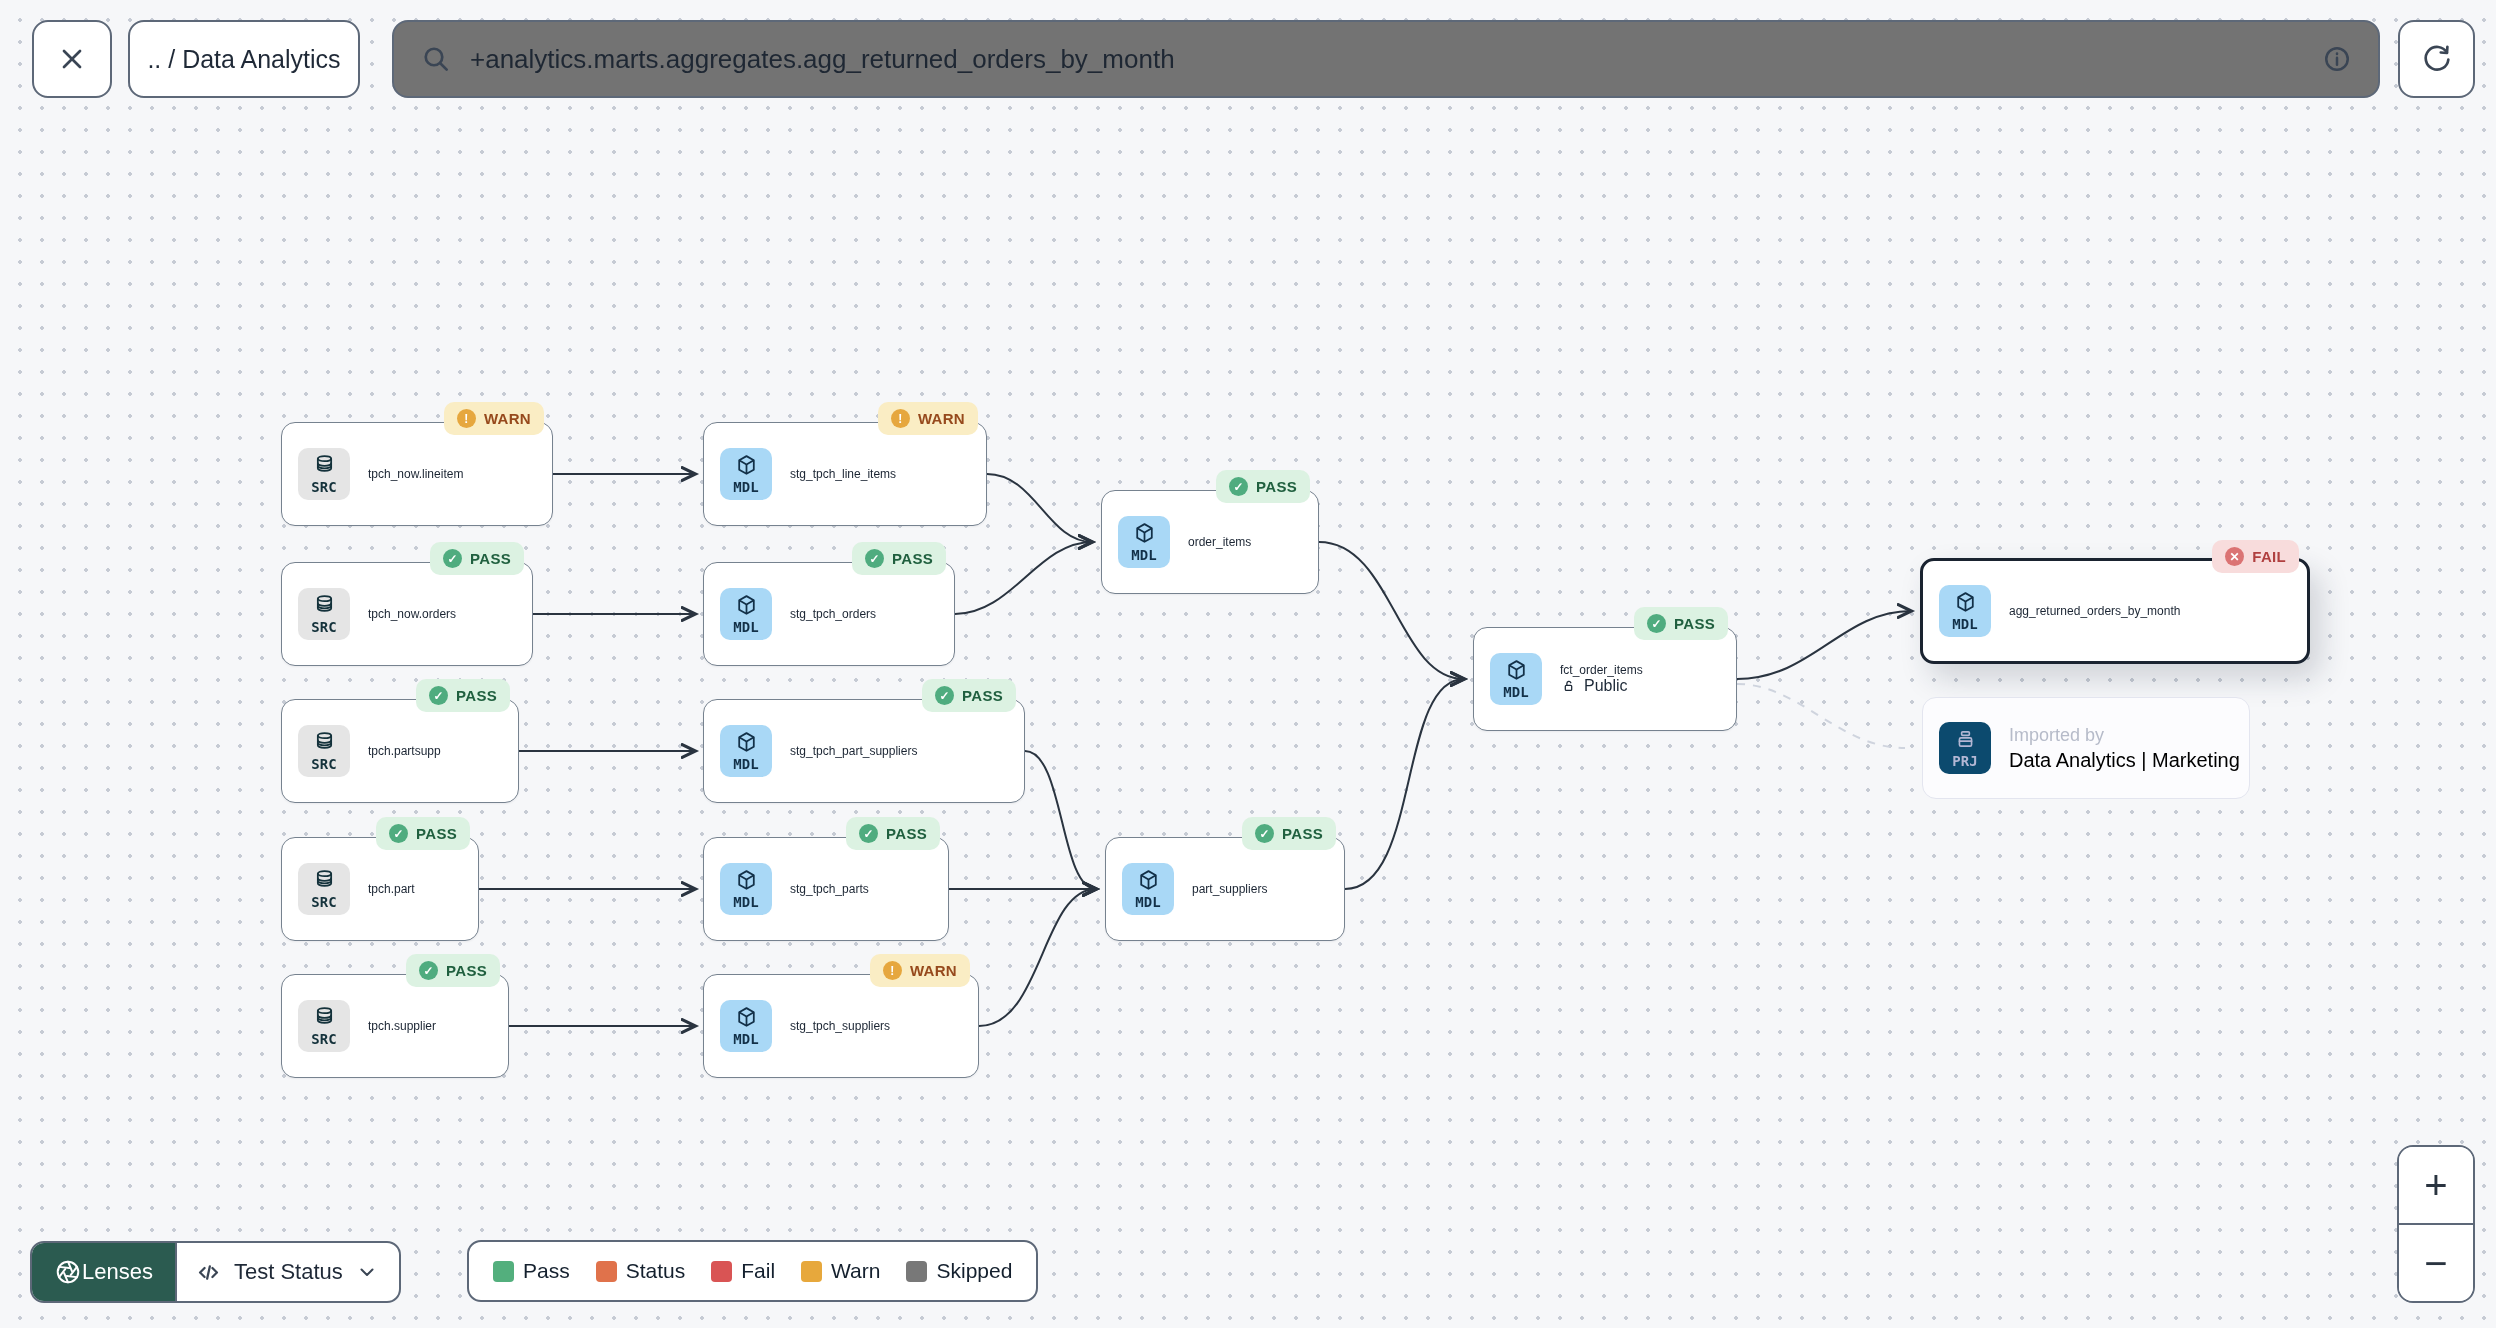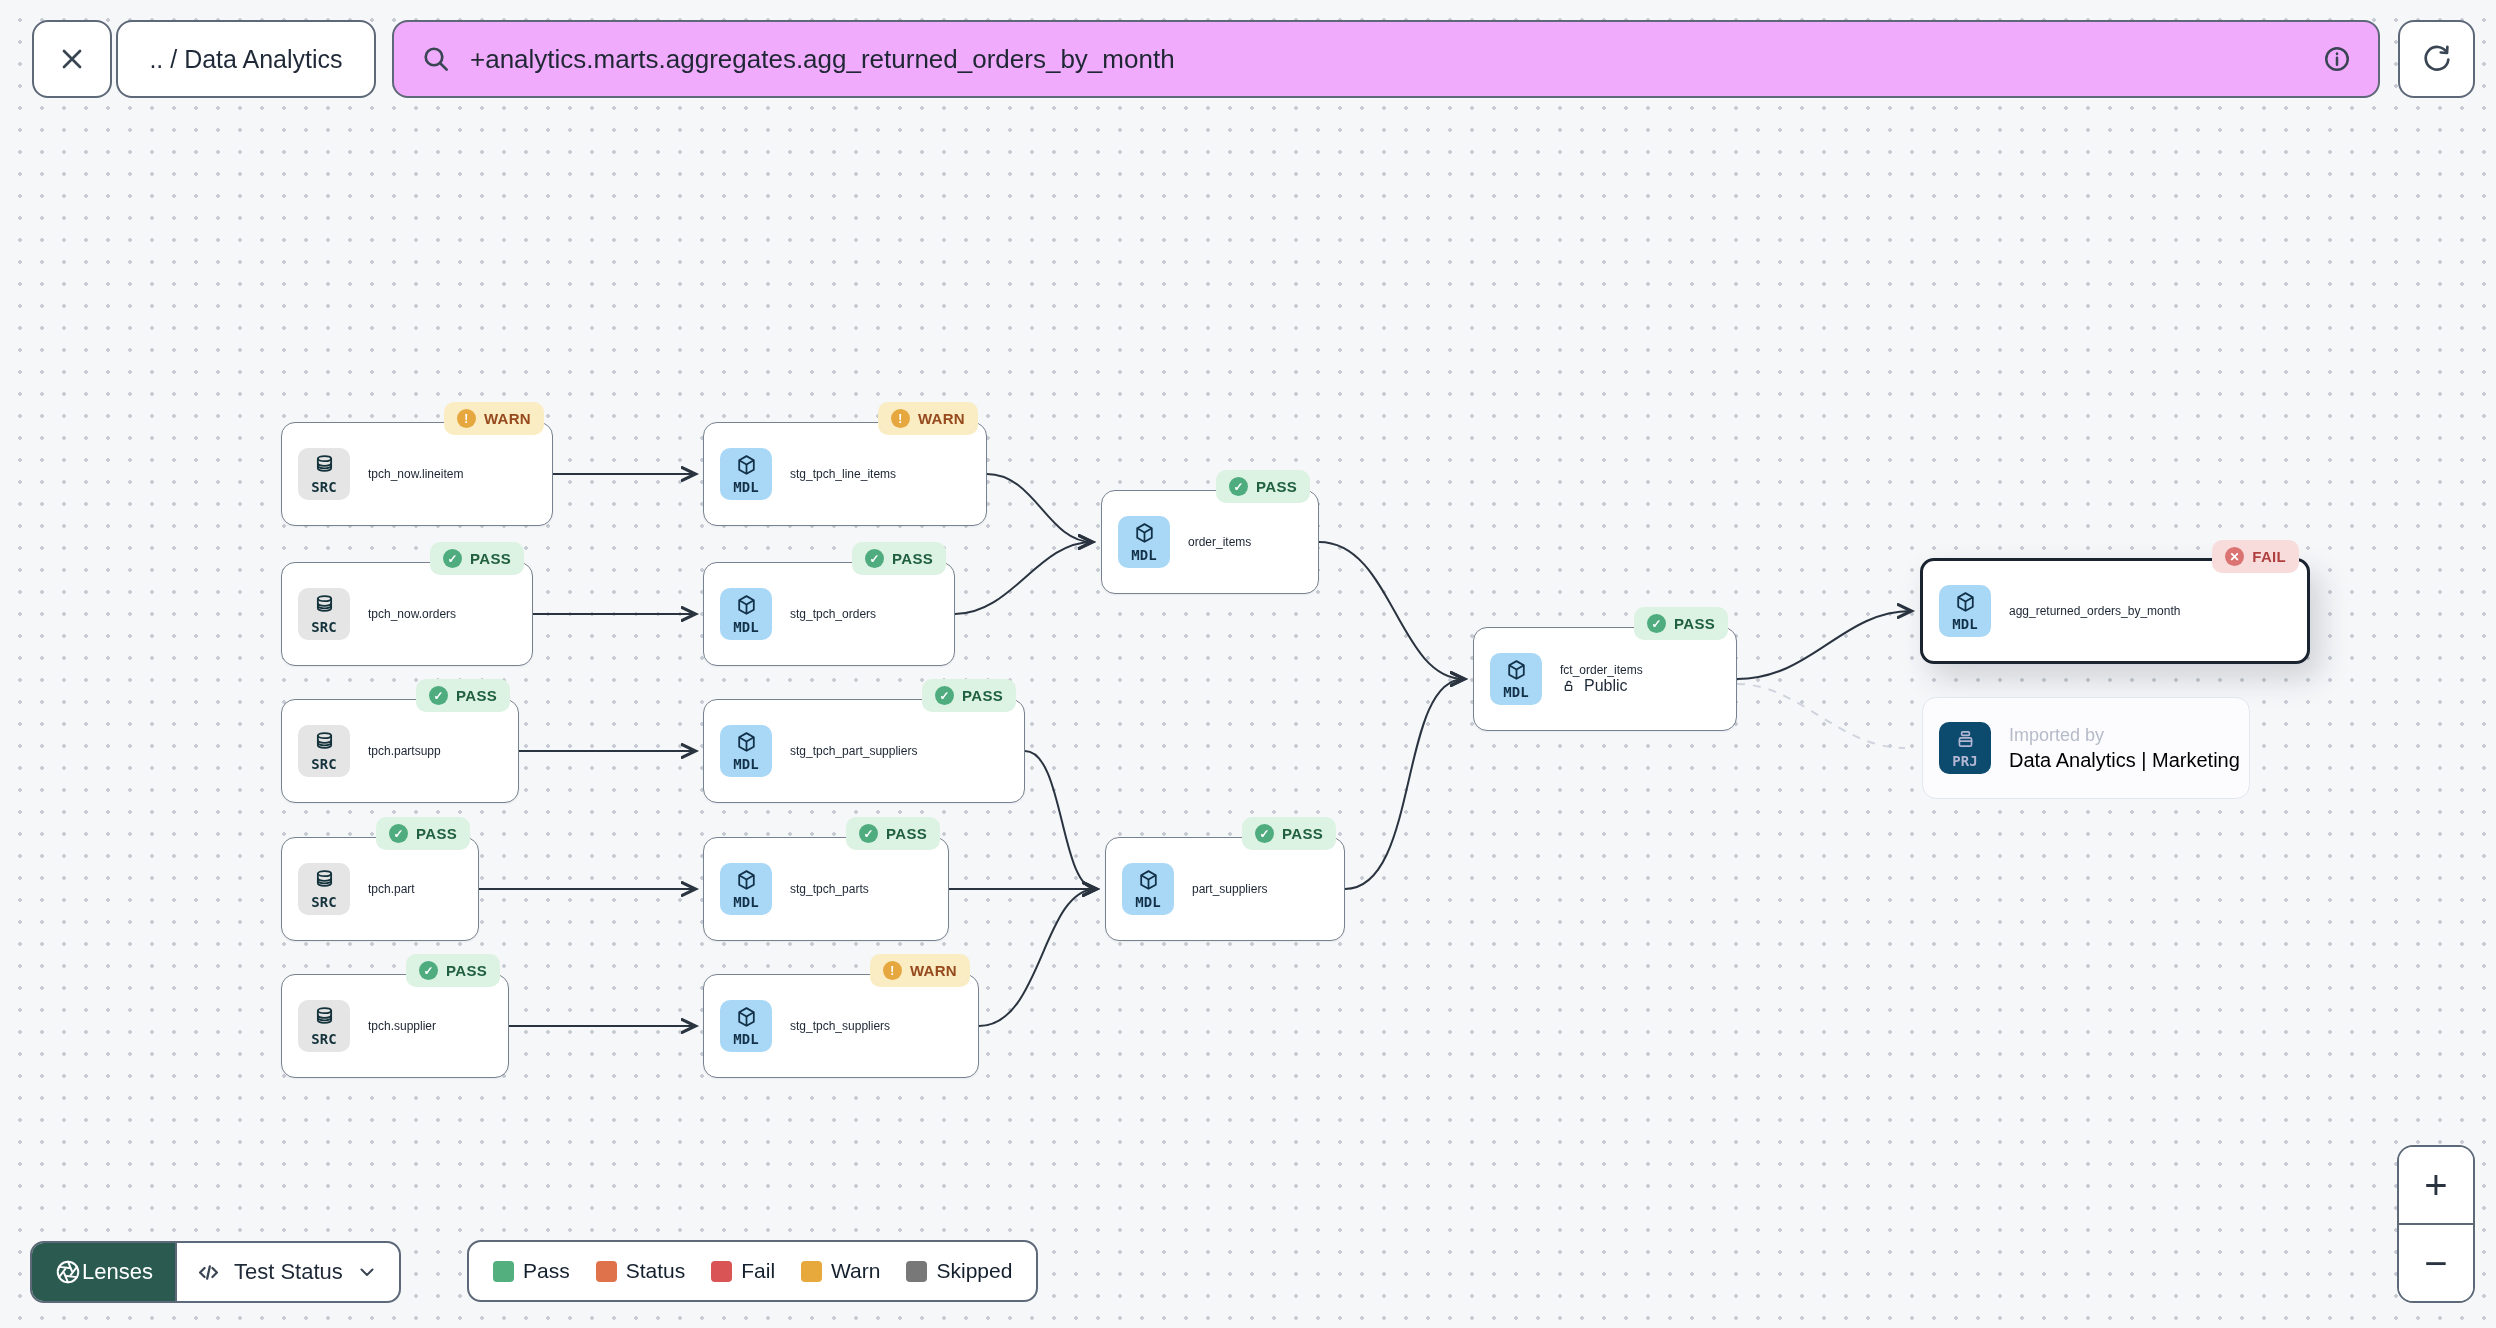--- a/index.html
+++ b/index.html
@@ -16,24 +16,24 @@
   svg { display:block; }
 
   
   .tbtn {
     position:absolute; top:20px; height:78px; background:#fff;
     border:2px solid #5D6878; border-radius:16px;
     display:flex; align-items:center; justify-content:center;
     cursor:pointer; color:#2A3440;
   }
   .close-btn { left:32px; width:80px; }
-  .crumb-btn { left:116px; width:260px; font-size:25px; color:#1F2937; }
+  .crumb-btn { left:128px; width:232px; font-size:25px; color:#1F2937; }
   .search-bar {
     position:absolute; left:392px; top:20px; width:1988px; height:78px;
-    background:#f0abfc; border:2px solid #5D6878; border-radius:16px;
+    background:#737373; border:2px solid #5D6878; border-radius:16px;
     display:flex; align-items:center; padding:0 26px; gap:18px;
   }
   .search-bar input {
     flex:1; border:none; outline:none; font-family:"Liberation Sans",sans-serif;
     font-size:26px; color:#1E2733; background:transparent;
   }
   .refresh-btn { left:2398px; width:77px; }
   .icon-stroke { stroke:#3A4554; stroke-width:2; fill:none; stroke-linecap:round; stroke-linejoin:round; }
 
   

